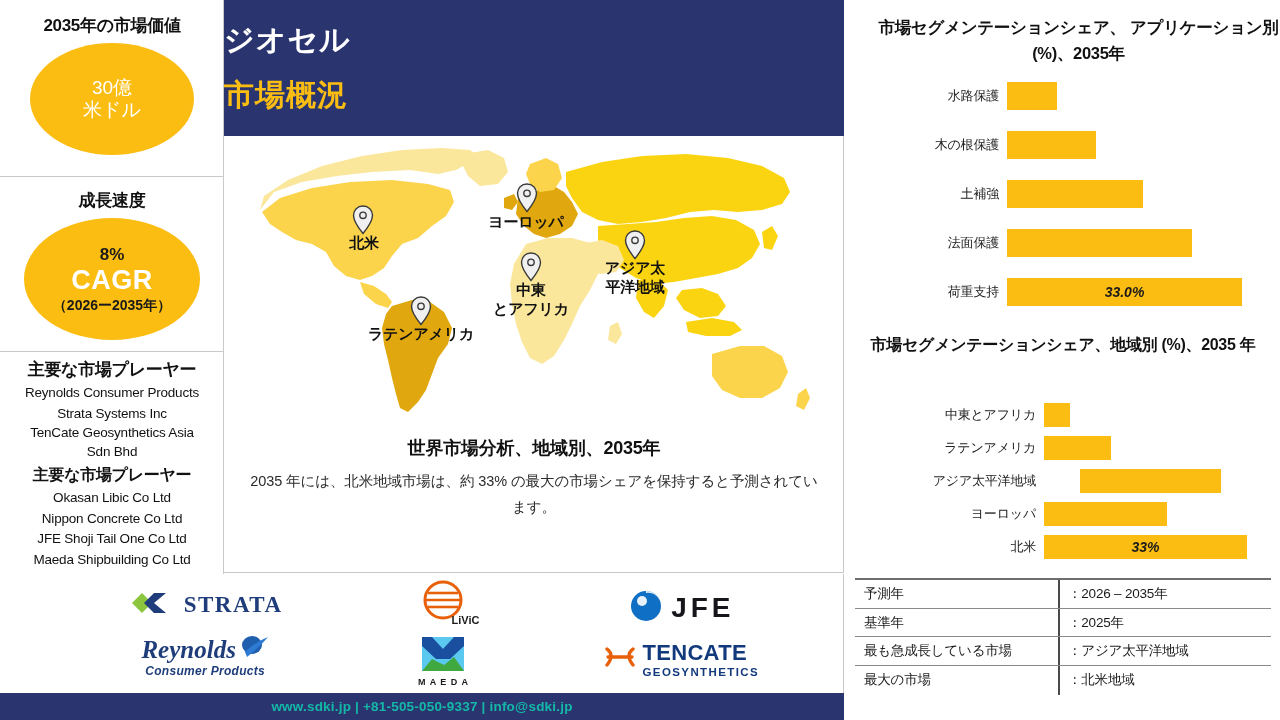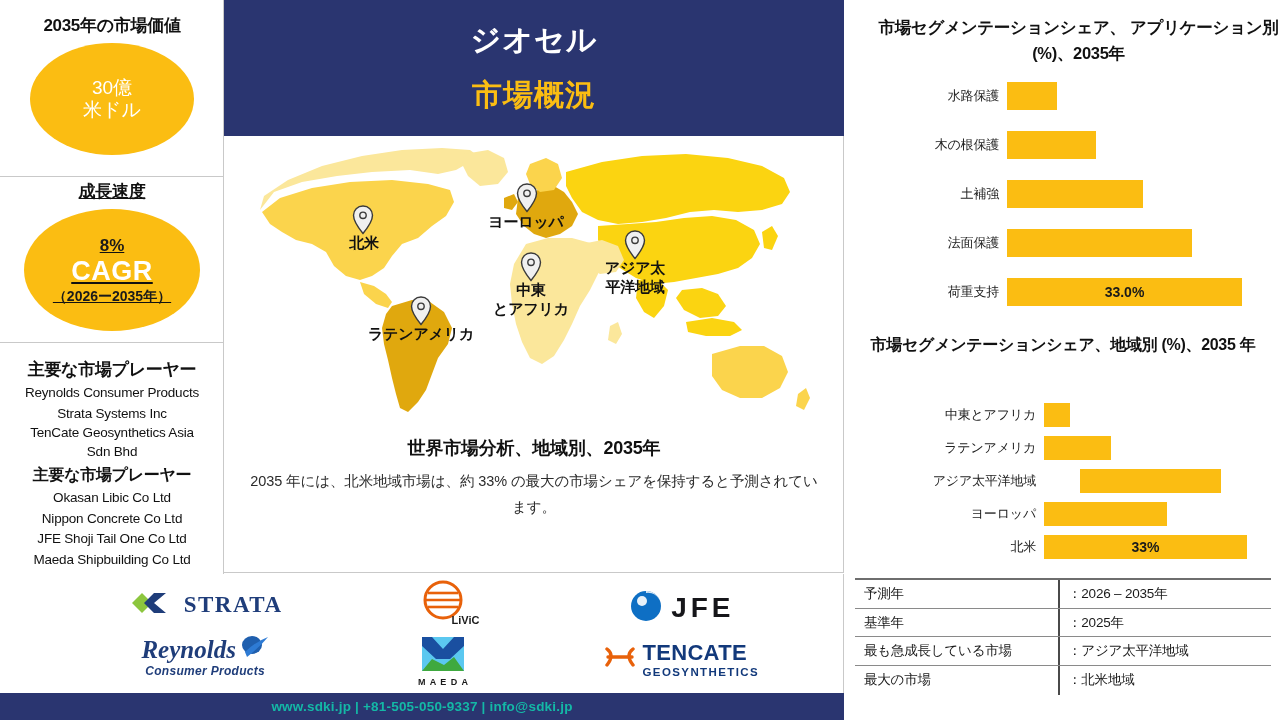--- a/index.html
+++ b/index.html
@@ -37,21 +37,21 @@
   .player-list { margin-top:2px; }
   .player-item {
     font-size:13.5px; line-height:20.5px; color:#111; letter-spacing:-0.2px;
   }
   .player-item.two { line-height:18.5px; }
 
   
   .header {
     position:absolute; left:224px; top:0; width:620px; height:136px;
     background:#2A3570; display:flex; flex-direction:column;
-    align-items:center; justify-content:center; gap:14px;
+    align-items:flex-start; justify-content:center; gap:14px;
   }
   .header .t1 { color:#ffffff; font-size:30px; font-weight:bold; letter-spacing:1px; }
   .header .t2 { color:#FBBD12; font-size:30px; font-weight:bold; letter-spacing:1px; }
 
   
   .map-panel {
     position:absolute; left:224px; top:136px; width:620px; height:437px;
     background:#fff; border-right:1px solid #c9c9c9; border-bottom:1px solid #c9c9c9;
   }
   .map-wrap { position:absolute; left:0; top:4px; width:620px; height:300px; }
@@ -95,21 +95,21 @@
   .ch2 { position:absolute; left:0; top:396px; width:435px; height:170px; }
 
   .brow { position:absolute; height:28px; display:flex; align-items:center; }
   .brow .lbl {
     position:absolute; right:100%; margin-right:8px; white-space:nowrap;
     font-size:13px; color:#222; letter-spacing:-0.2px;
   }
   .brow .bar {
     height:100%; background:#FBBD12; display:flex; align-items:center; justify-content:center;
   }
-  .brow .val { font-size:14px; font-weight:bold; color:#1a1a1a; }
+  .brow .val { font-size:14px; font-weight:bold; color:#1a1a1a;font-style:italic; }
 
   
   .info-table {
     position:absolute; left:855px; top:578px; width:416px; height:115px;
     border-top:2px solid #6e6e6e;
   }
   .info-row { display:flex; height:28.7px; border-bottom:1px solid #8a8a8a; }
   .info-row:last-child { border-bottom:none; }
   .info-k {
     width:205px; display:flex; align-items:center; padding-left:9px;
@@ -135,21 +135,21 @@
   <div class="left-col">
 
     <div class="lc-sec divline" style="top:0; height:177px; padding-top:14px;">
       <div class="lc-title">2035年の市場価値</div>
       <div class="ellipse e1">
         <div class="e-line-white">30億</div>
         <div class="e-line-white">米ドル</div>
       </div>
     </div>
 
-    <div class="lc-sec divline" style="top:168px; height:175px; padding-top:12px;text-decoration:underline;">
+    <div class="lc-sec divline" style="top:177px; height:175px; padding-top:12px;">
       <div class="lc-title">成長速度</div>
       <div class="ellipse e2">
         <div class="e-line-dark">8%</div>
         <div class="e-line-big">CAGR</div>
         <div class="e-line-small">（2026ー2035年）</div>
       </div>
     </div>
 
     <div class="lc-sec" style="top:352px; height:230px; padding-top:6px;">
       <div class="lc-title">主要な市場プレーヤー</div>

